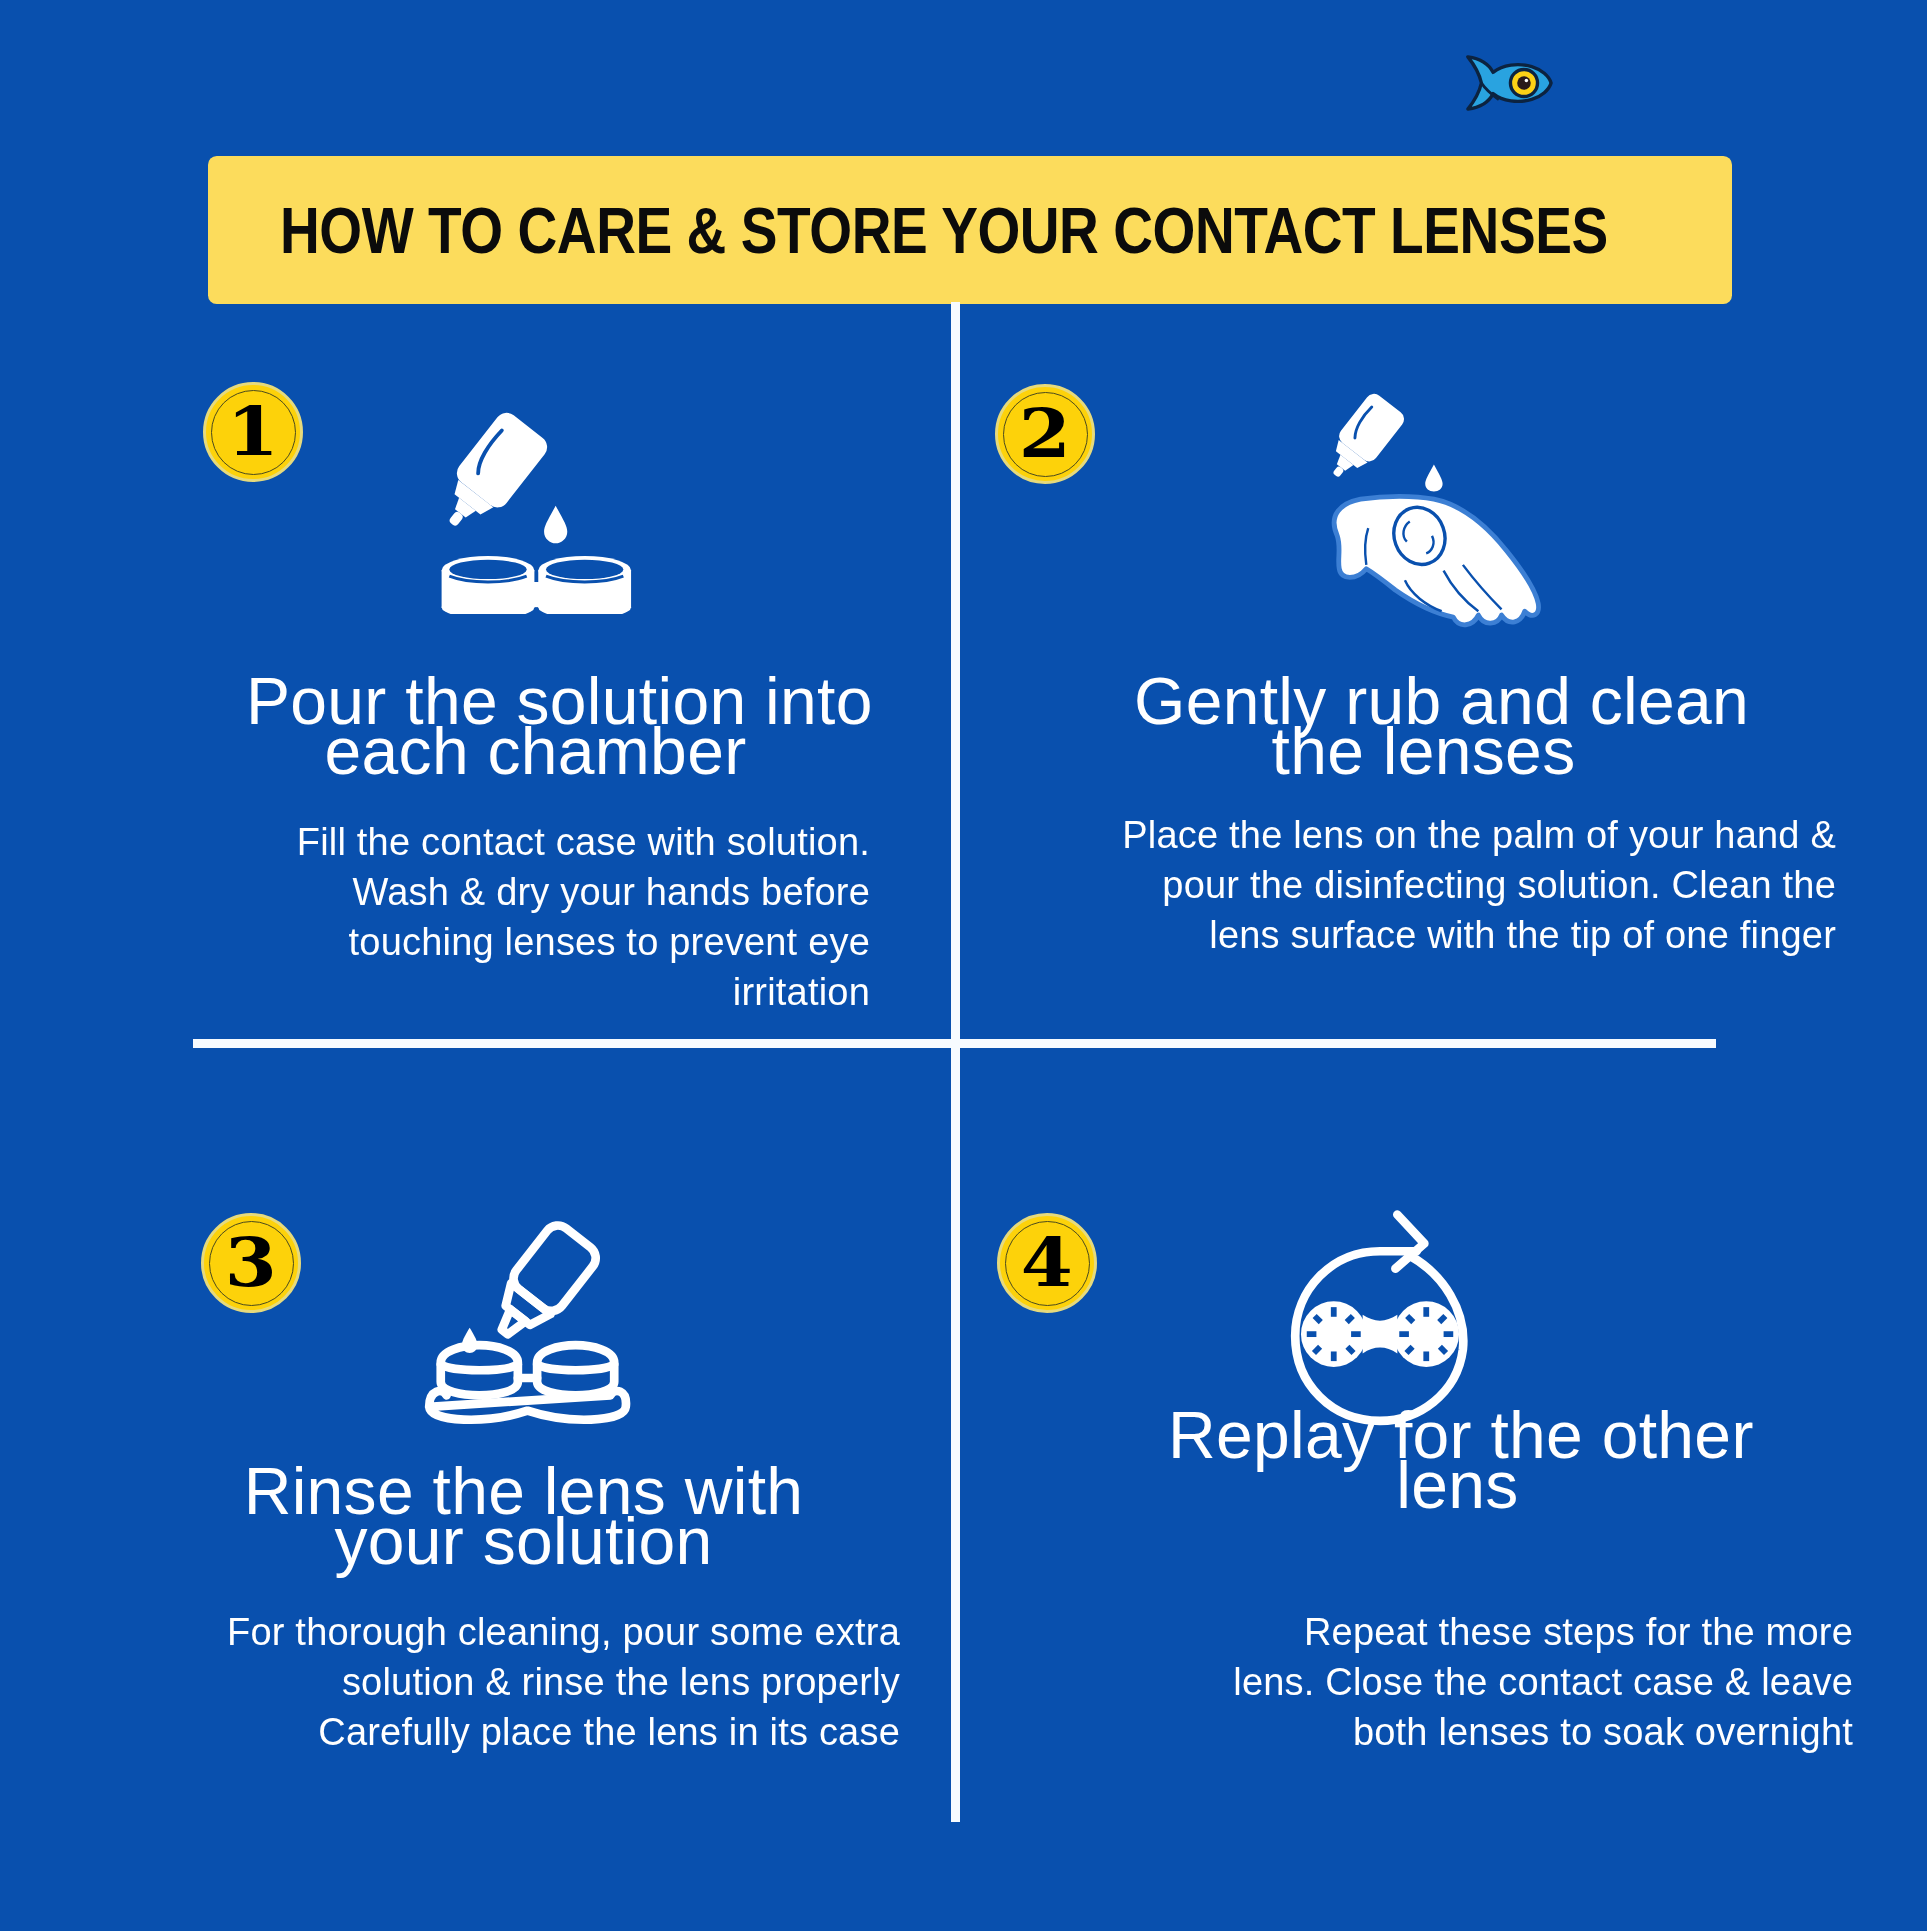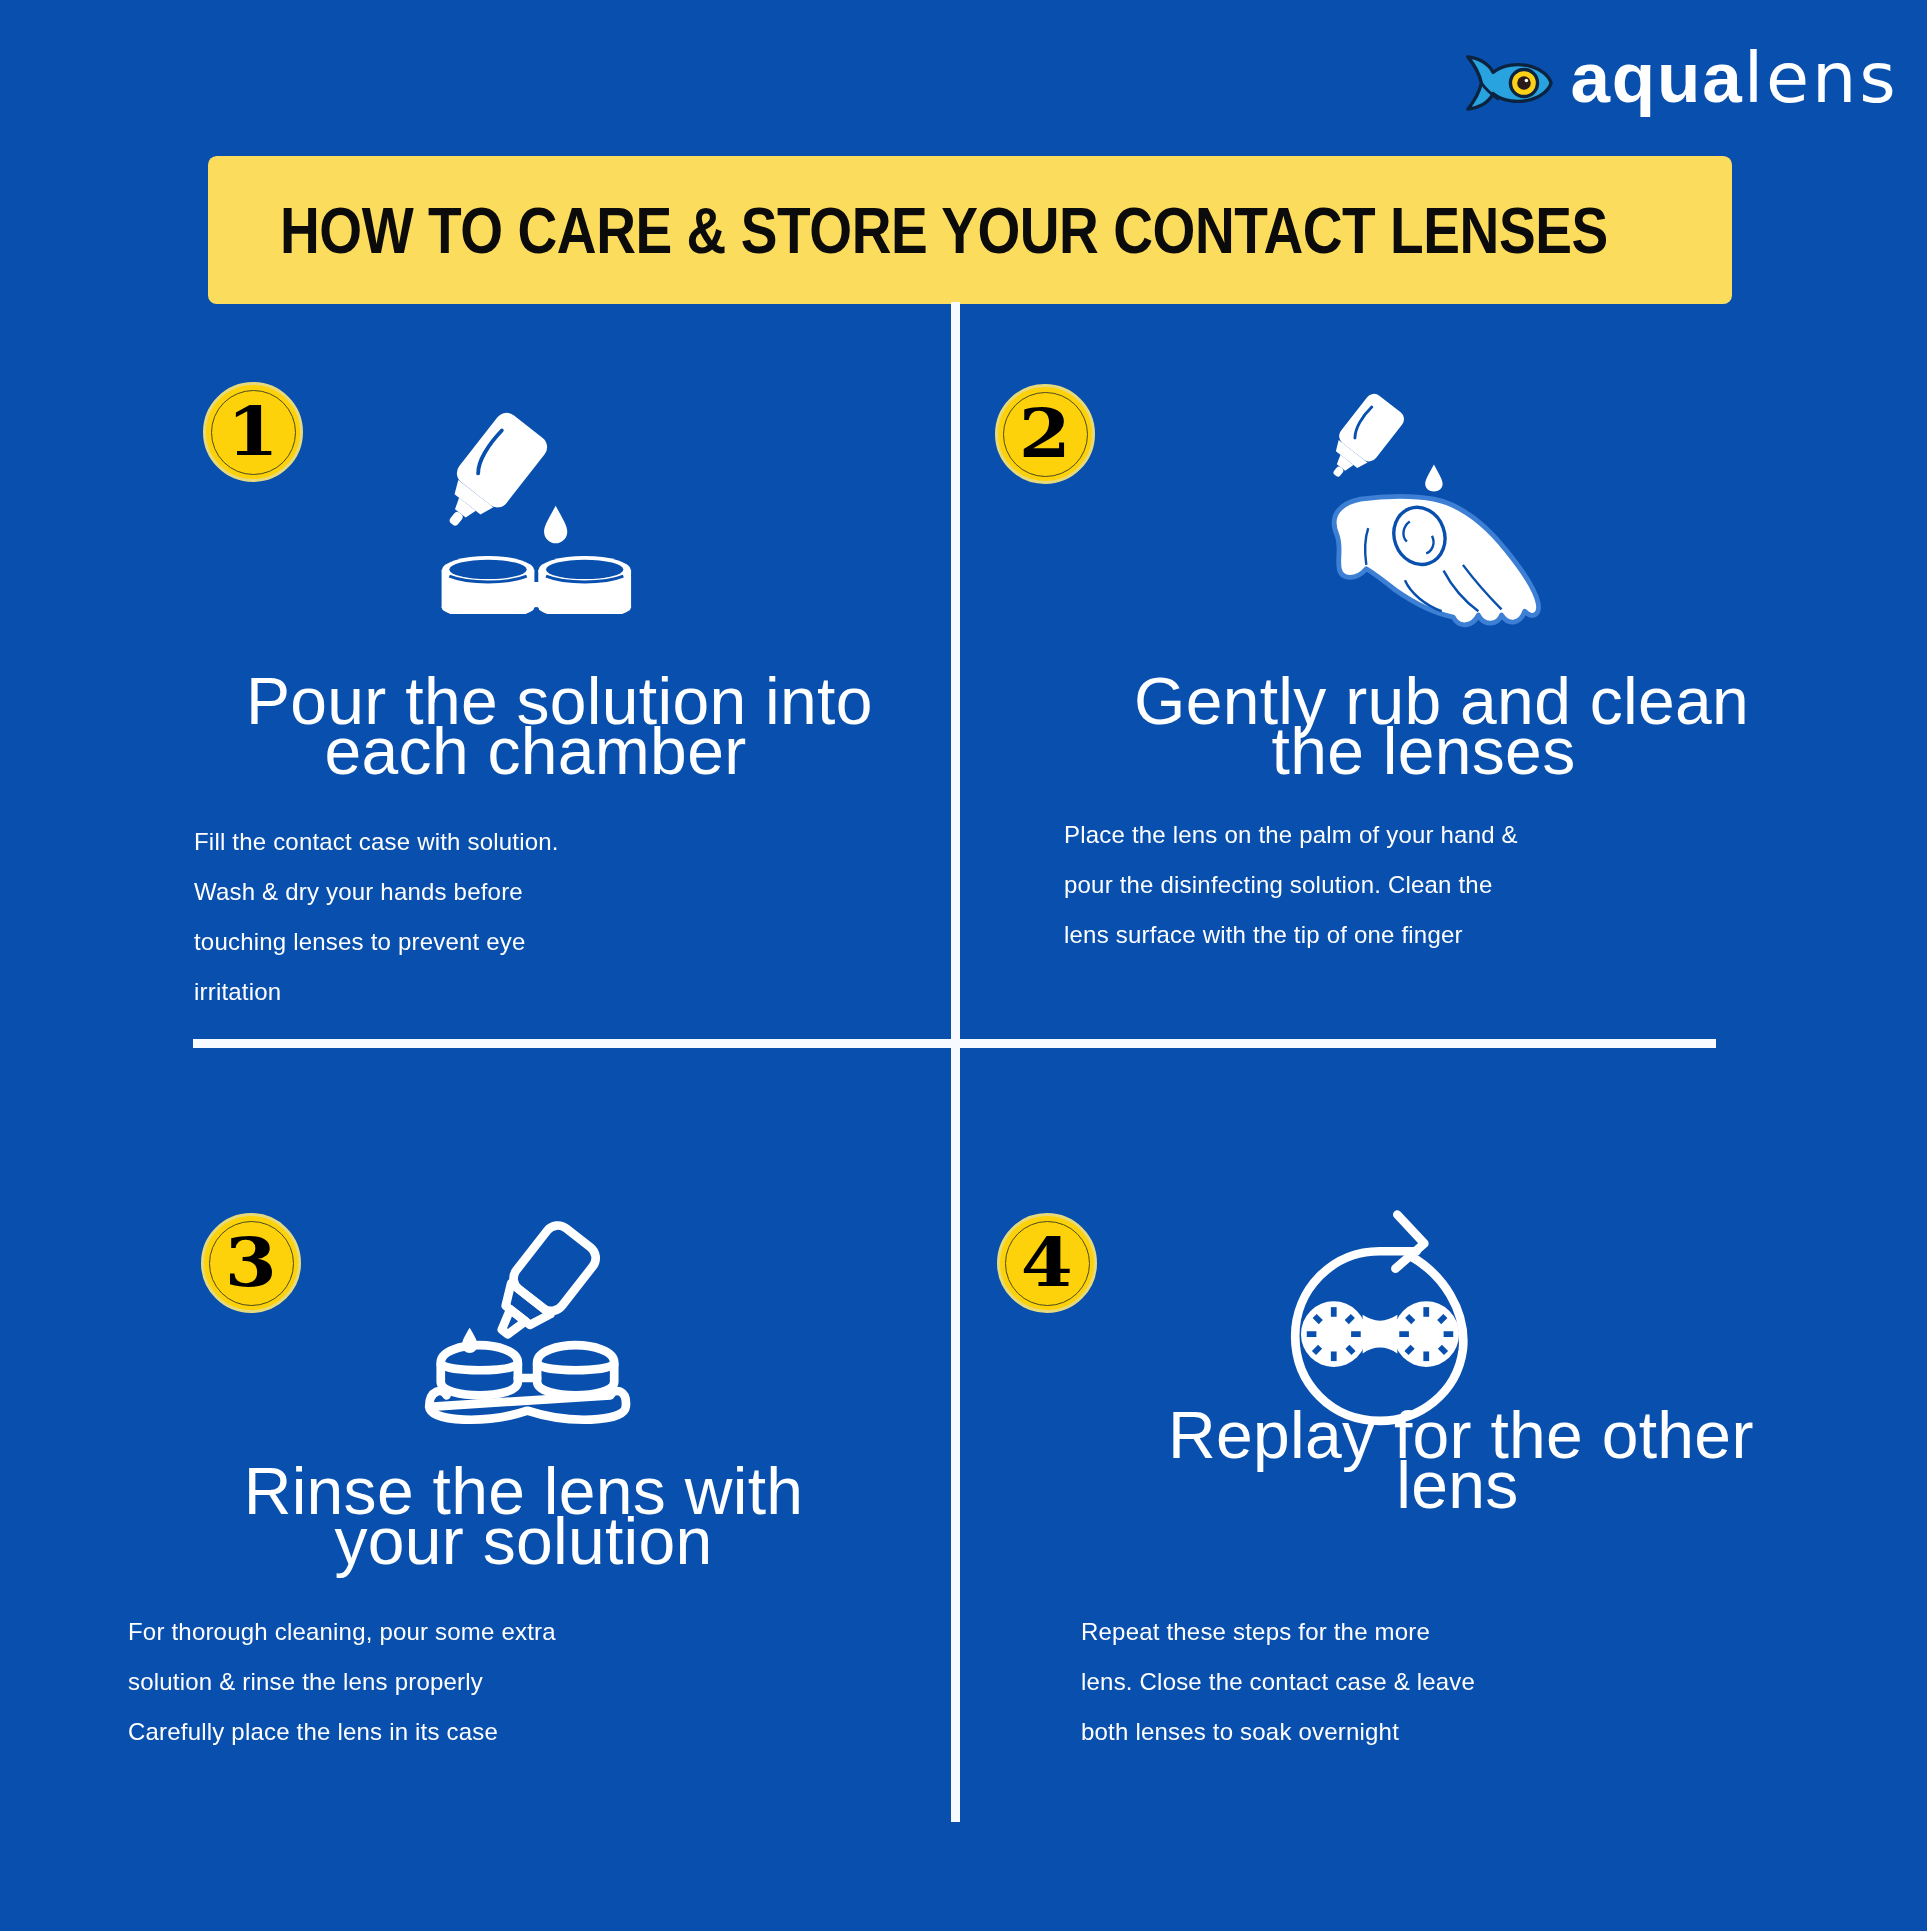--- a/index.html
+++ b/index.html
@@ -57,39 +57,36 @@
     color: #000; transform: scaleX(1.1);
     margin-top: -1.9px;
   }
 
   
   .step-heading {
     font-size: 66px; line-height: 50px; text-align: center; white-space: nowrap;
     font-weight: normal; letter-spacing: 0.3px;
   }
   .step-body {
-    font-size: 24px; line-height: 50px; text-align: left; white-space: nowrap;
+    font-size: 38px; line-height: 50px; text-align: right; white-space: nowrap;
     letter-spacing: 0.2px;
   }
   .line { display: block; }
 </style>
 </head>
 <body>
 
 <div class="abs logo">
   <svg width="89" height="60" viewBox="0 0 92 62">
     <path d="M4 4 C18 6 26 12 30 20 C40 12 56 10 70 14 C80 17 88 24 90 31 C88 38 80 45 70 48 C56 52 40 50 30 42 C26 50 18 56 4 58 C12 48 16 40 18 31 C16 22 12 14 4 4 Z" fill="#29A3E0" stroke="#0C2340" stroke-width="3.5" stroke-linejoin="round"></path>
     <path d="M18 31 C24 40 30 44 36 48" fill="none" stroke="#0C2340" stroke-width="3"></path>
     <circle cx="62" cy="31" r="14" fill="#FCD116" stroke="#0C2340" stroke-width="3.5"></circle>
     <circle cx="62" cy="31" r="7" fill="#2A1A1A"></circle>
     <circle cx="64.5" cy="28.5" r="1.8" fill="#ffffff"></circle>
   </svg>
-  <div class="logo-text">
-    <span class="bold">aqua</span><span class="thin" style="font-weight:normal;font-family:'DejaVu Sans',sans-serif;font-size:70px;letter-spacing:2.9px;">lens</span>
-  </div>
 </div>
 
 <div class="abs banner">
   <div class="banner-title">HOW TO CARE &amp; STORE YOUR CONTACT LENSES</div>
 </div>
 
 <div class="abs vline"></div>
 <div class="abs hline"></div>
 
 <div class="abs badge" style="left:203px; top:382px;">

